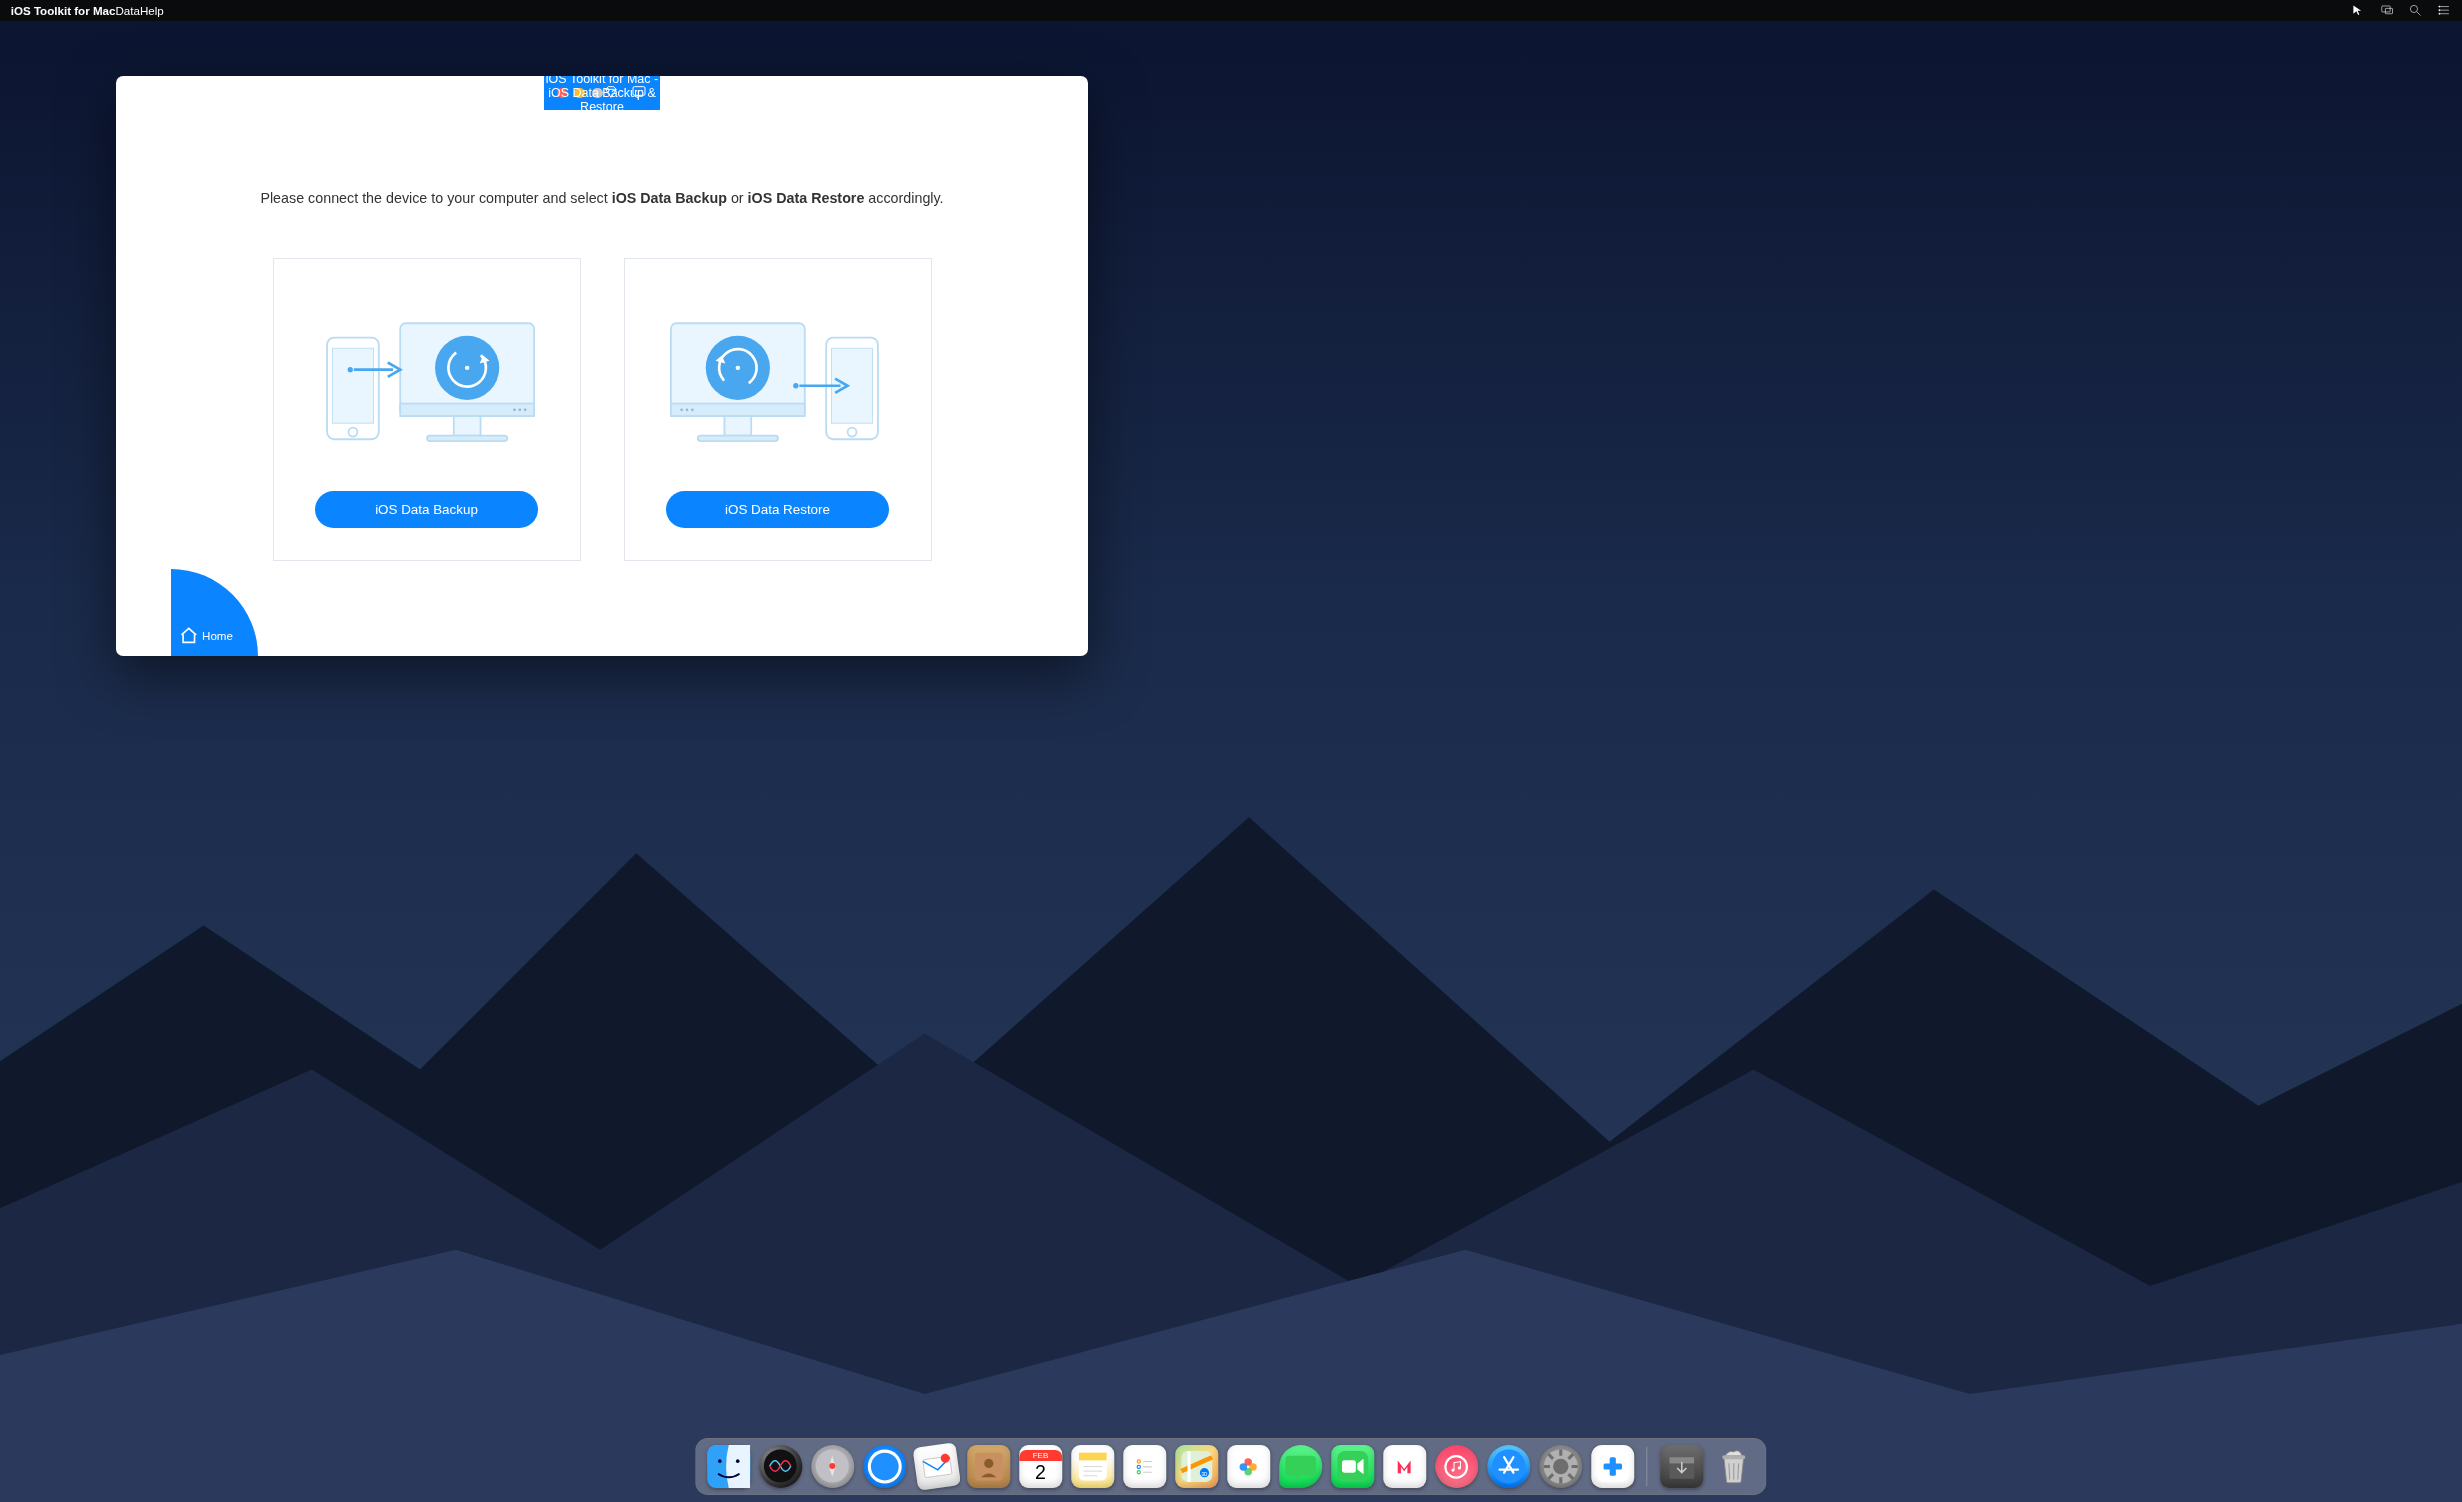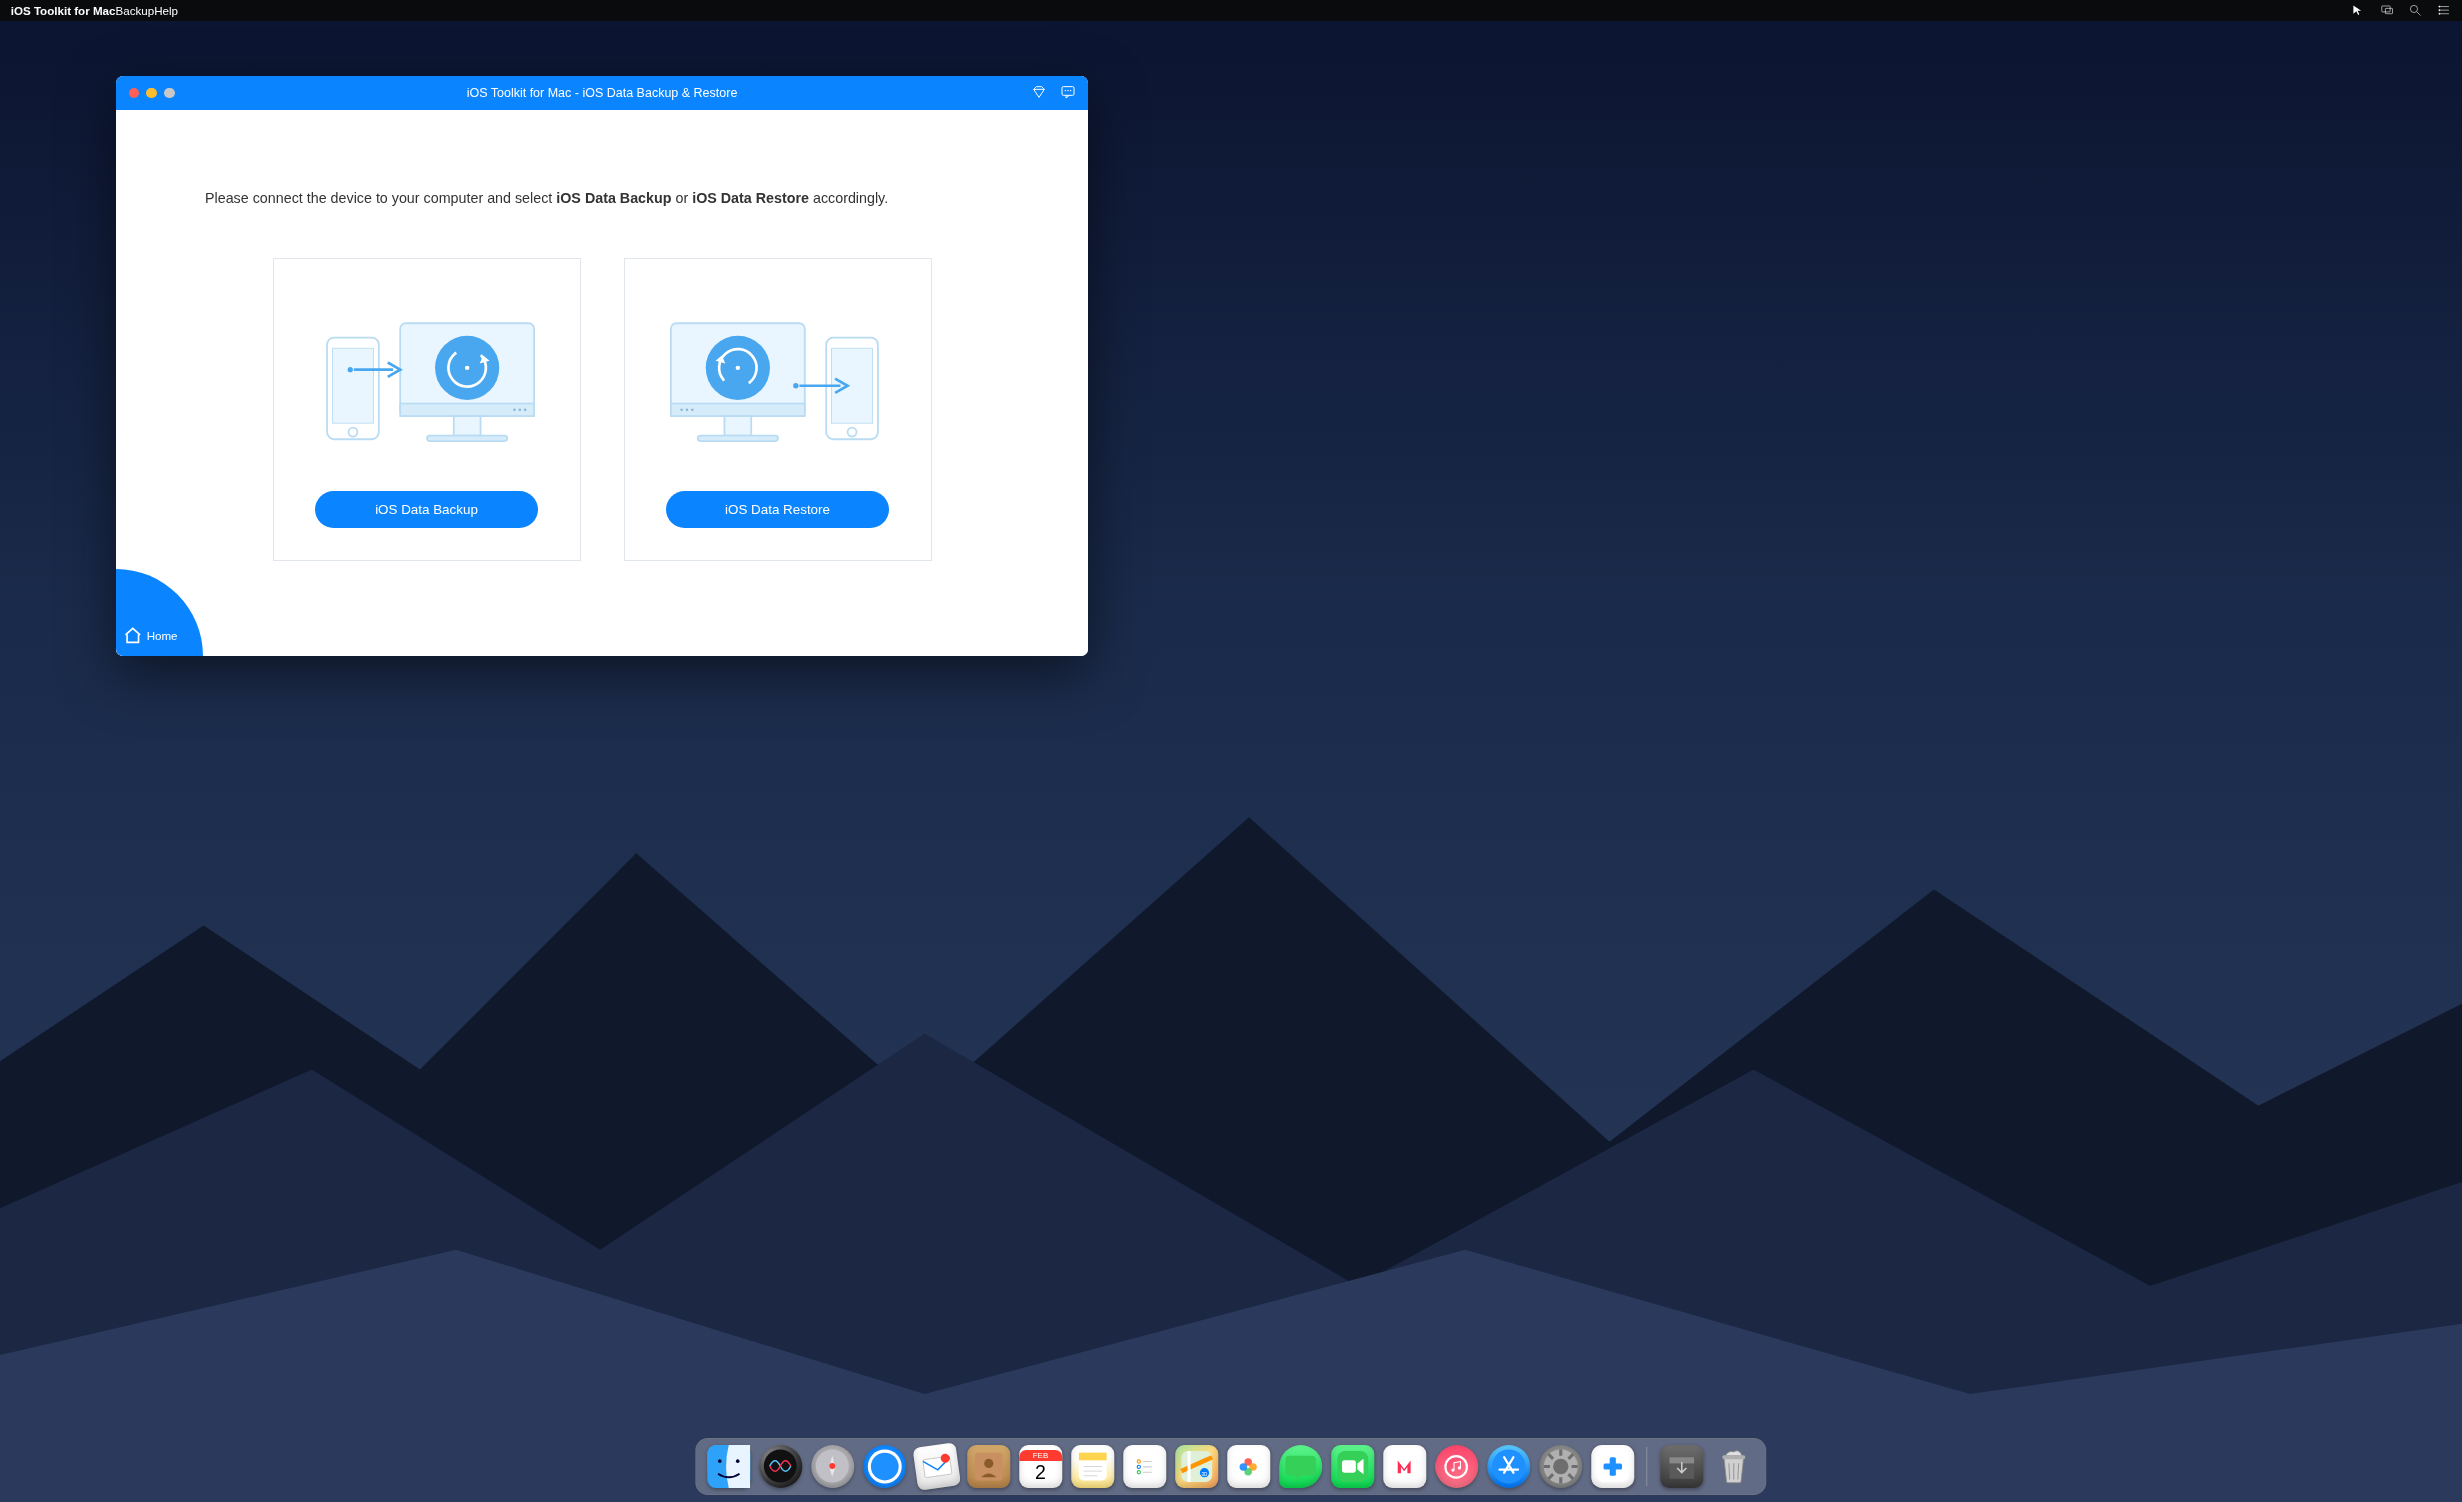--- a/index.html
+++ b/index.html
@@ -38,20 +38,21 @@
   
   .appwindow {
     position: absolute;
     top: 76px; left: 116px;
     width: 972px; height: 580px;
     background: #fff;
     border-radius: 7.1px;
     box-shadow: 0 18px 54px rgba(0,0,0,0.5);
     display: flex; flex-direction: column;
     overflow: hidden;
+    align-items: center;
   }
   .titlebar {
     height: 34px;
     background: #0a84ff;
     display: flex; align-items: center;
     padding: 0 12.5px;
     color: #fff;
     position: relative;
   }
   .traffic { display: flex; gap: 7.1px; }
@@ -164,21 +165,21 @@
     <path d="M0,500 L0,260 L120,180 L240,260 L360,140 L520,280 L700,120 L900,300 L1080,160 L1260,280 L1380,220 L1380,500 Z" fill="#10182c"></path>
     <path d="M0,500 L0,340 L180,260 L340,360 L520,240 L760,380 L980,260 L1200,380 L1380,320 L1380,500 Z" fill="#1c2744"></path>
     <path d="M0,500 L0,420 L260,360 L520,440 L820,360 L1100,440 L1380,400 L1380,500 Z" fill="#2b3a5c"></path>
   </svg>
 </div>
 
 <div class="menubar">
   <div class="left">
     <span class="apple"></span>
     <span class="appname">iOS Toolkit for Mac</span>
-    <span>Backup</span>
+    <span>Data</span>
     <span>Help</span>
   </div>
   <div class="right">
     <span>
       <svg viewBox="0 0 24 24">
           <path d="M4 4 L4 18 L9 14 L12 20 L14 19 L11 13 L17 13 Z" fill="#fff" stroke="none"></path>
         </svg>
     </span>
     <span>
       <svg viewBox="0 0 24 24">

